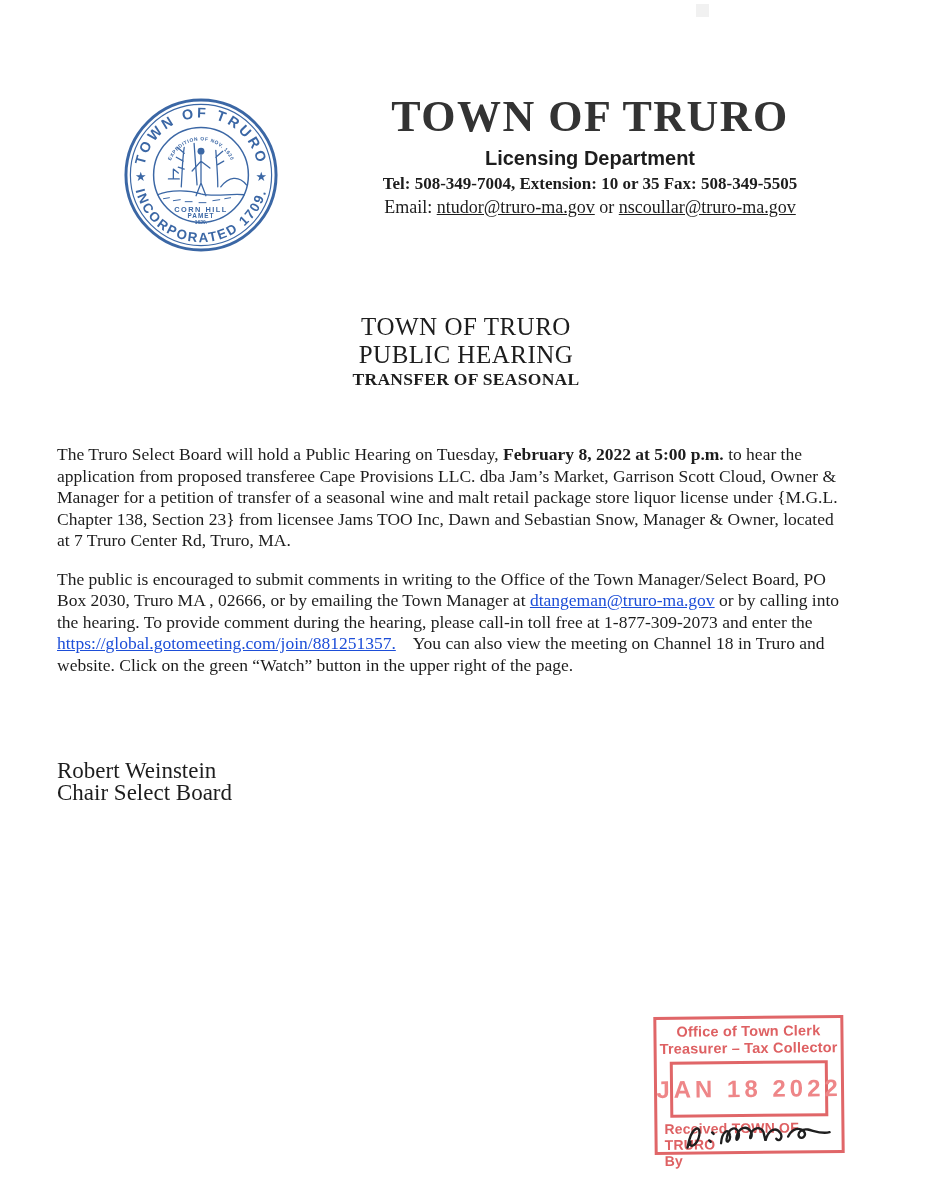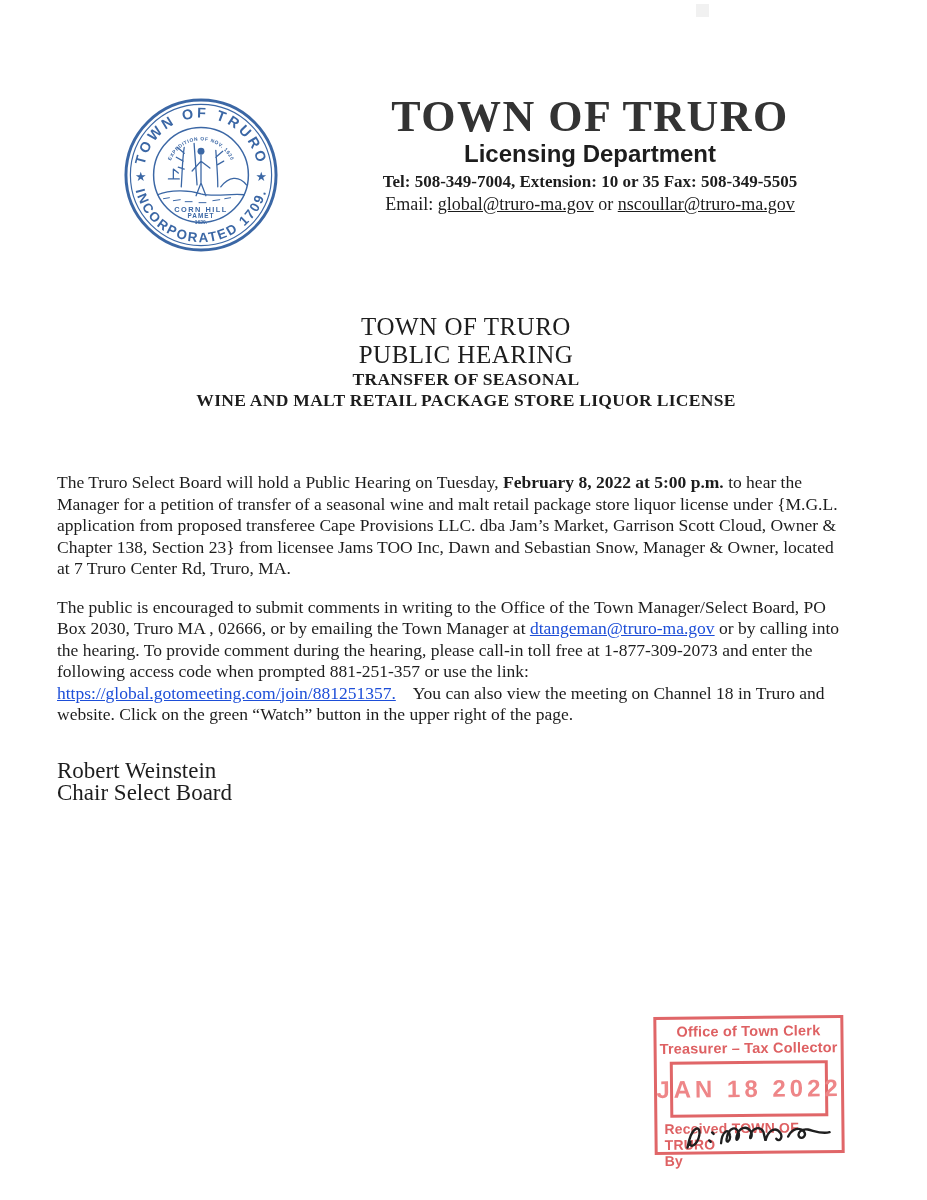--- a/index.html
+++ b/index.html
@@ -7,32 +7,32 @@
     position:relative;width:927px;height:1200px;background:#ffffff;overflow:hidden;
     font-family:"Liberation Serif","DejaVu Serif",serif;color:#1d1d1d;
   }
   .scan-artifact{position:absolute;left:696px;top:4px;width:13px;height:13px;background:#f1f1f1;}
 
   
   .seal-wrap{position:absolute;left:122px;top:96px;width:158px;height:158px;}
   .lh-text{position:absolute;left:290px;top:94px;width:600px;text-align:center;}
   .lh-title{font-size:44px;font-weight:bold;letter-spacing:1.5px;color:#333;line-height:1.05;}
   .lh-address{font-size:23px;margin-top:8px;line-height:1.1;}
-  .lh-dept{font-family:"Liberation Sans","DejaVu Sans",sans-serif;font-weight:bold;font-size:24px;margin-top:0;line-height:1.15;}
+  .lh-dept{font-family:"Liberation Sans","DejaVu Sans",sans-serif;font-weight:bold;font-size:20px;margin-top:7px;line-height:1.15;}
   .lh-tel{font-weight:bold;font-size:17px;margin-top:4px;line-height:1.2;}
   .lh-email{font-size:18px;margin-top:2px;line-height:1.2;white-space:pre;}
   .lh-email a{color:#1d1d1d;text-decoration:underline;}
 
   
   .notice-title{position:absolute;left:57px;top:313px;width:818px;text-align:center;}
   .nt-main{font-size:25px;line-height:28px;letter-spacing:0.5px;}
   .nt-sub{font-size:17.5px;font-weight:bold;line-height:21px;letter-spacing:0.3px;}
 
   
-  .body-text{position:absolute;left:57px;top:472px;width:840px;font-size:17.5px;}
+  .body-text{position:absolute;left:57px;top:444px;width:840px;font-size:17.5px;}
   .paragraph{margin:0;}
   .paragraph + .paragraph{margin-top:17px;}
   .line{white-space:pre;line-height:21.5px;}
   .b{font-weight:bold;}
   .doc-link{color:#1d4ed8;text-decoration:underline;}
 
   .signature{position:absolute;left:57px;top:760px;font-size:23px;line-height:21.5px;}
 
   
   .stamp{
@@ -94,43 +94,41 @@
         <text x="80" y="124" font-size="6.5" letter-spacing="1">PAMET</text>
         <text x="80" y="130" font-size="5">1620.</text>
       </g>
     </svg>
   </div>
 
   <div class="lh-text">
     <div class="lh-title">TOWN OF TRURO</div>
     <div class="lh-dept">Licensing Department</div>
     <div class="lh-tel">Tel:  508-349-7004, Extension: 10 or 35 Fax: 508-349-5505</div>
-    <div class="lh-email"><span>Email: </span><a href="#" class="email-link">global@truro-ma.gov</a><span> or </span><a href="#" class="email-link">nscoullar@truro-ma.gov</a></div>
+    <div class="lh-email"><span>Email: </span><a href="#" class="email-link">ntudor@truro-ma.gov</a><span> or </span><a href="#" class="email-link">nscoullar@truro-ma.gov</a></div>
   </div>
 
   <div class="notice-title">
     <div class="nt-main">TOWN OF TRURO</div>
     <div class="nt-main">PUBLIC HEARING</div>
     <div class="nt-sub">TRANSFER OF SEASONAL</div>
-    <div class="nt-sub">WINE AND MALT RETAIL PACKAGE STORE LIQUOR LICENSE</div>
   </div>
 
   <div class="body-text">
     <div class="paragraph">
         <div class="line"><span>The Truro Select Board will hold a Public Hearing on Tuesday, </span><span class="b">February 8, 2022 at 5:00 p.m.</span><span> to hear the</span></div>
+        <div class="line"><span>application from proposed transferee Cape Provisions LLC. dba Jam’s Market, Garrison Scott Cloud, Owner &amp;</span></div>
         <div class="line"><span>Manager for a petition of transfer of a seasonal wine and malt retail package store liquor license under {M.G.L.</span></div>
-        <div class="line"><span>application from proposed transferee Cape Provisions LLC. dba Jam’s Market, Garrison Scott Cloud, Owner &amp;</span></div>
         <div class="line"><span>Chapter 138, Section 23} from licensee Jams TOO Inc, Dawn and Sebastian Snow, Manager &amp; Owner, located</span></div>
         <div class="line"><span>at 7 Truro Center Rd, Truro, MA.</span></div>
       </div>
     <div class="paragraph">
         <div class="line"><span>The public is encouraged to submit comments in writing to the Office of the Town Manager/Select Board, PO</span></div>
         <div class="line"><span>Box 2030, Truro MA , 02666, or by emailing the Town Manager at </span><a href="#" class="doc-link">dtangeman@truro-ma.gov</a><span> or by calling into</span></div>
         <div class="line"><span>the hearing. To provide comment during the hearing, please call-in toll free at 1-877-309-2073 and enter the</span></div>
-        <div class="line"><span>following access code when prompted 881-251-357 or use the link:</span></div>
         <div class="line"><a href="#" class="doc-link">https://global.gotomeeting.com/join/881251357.</a><span>    You can also view the meeting on Channel 18 in Truro and</span></div>
         <div class="line"><span>website. Click on the green “Watch” button in the upper right of the page.</span></div>
       </div>
   </div>
 
   <div class="signature">
     <div>Robert Weinstein</div>
     <div>Chair Select Board</div>
   </div>
 

